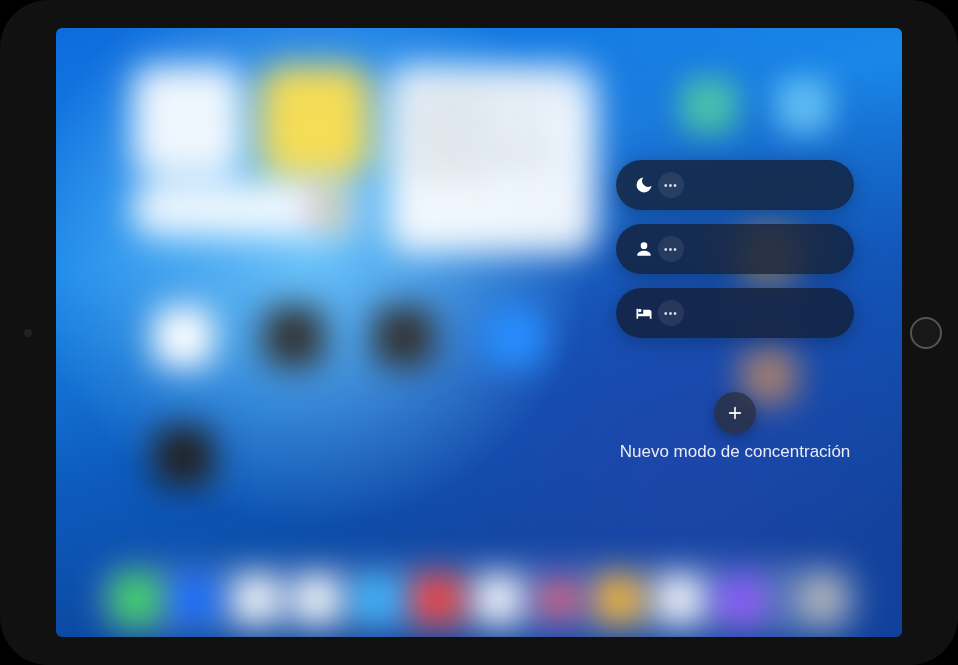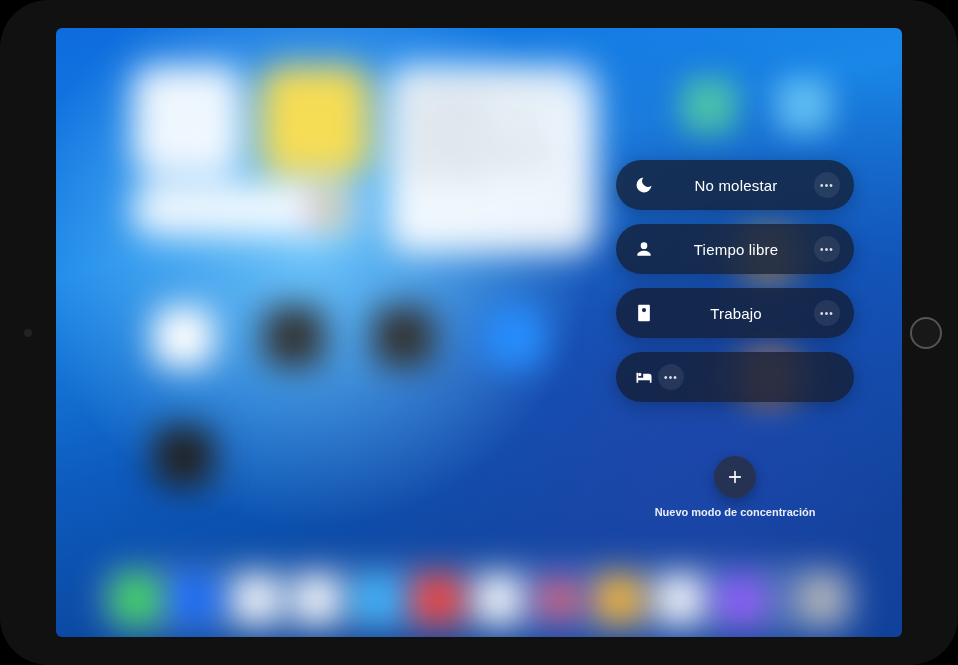--- a/index.html
+++ b/index.html
@@ -199,23 +199,23 @@
     width: 42px; height: 42px;
     margin: 0 auto 8px;
     border-radius: 50%;
     background: rgba(42,45,60,0.78);
     display: flex; align-items: center; justify-content: center;
     cursor: pointer;
     box-shadow: 0 4px 14px rgba(0,0,0,0.3);
   }
   .new-focus-btn svg { width: 18px; height: 18px; stroke: rgba(255,255,255,0.9); }
   .new-focus-label {
-    font-size: 11px;
+    font-size: 17px;
     color: rgba(255,255,255,0.9);
-    font-weight: 700;
+    font-weight: 400;
   }
 
   .blurred-app-tr {
     position: absolute;
     top: 50px; right: 70px;
     width: 56px; height: 56px;
     border-radius: 14px;
     background: rgba(140,230,255,0.6);
     filter: blur(14px);
   }
@@ -306,43 +306,32 @@
     <div class="blurred-app-mid2"></div>
 
     <div class="focus-panel">
 
       <div class="focus-item">
         <span class="f-icon">
           <svg viewBox="0 0 24 24">
               <path d="M21 12.8A9 9 0 1 1 11.2 3a7 7 0 0 0 9.8 9.8z"></path>
             </svg>
         </span>
-        <span class="f-label">No molestar</span>
         <span class="f-more"></span>
       </div>
 
       <div class="focus-item">
         <span class="f-icon">
           <svg viewBox="0 0 24 24">
               <path d="M12 12a4 4 0 1 0-4-4 4 4 0 0 0 4 4zm0 2c-4 0-8 2-8 5v1h16v-1c0-3-4-5-8-5z"></path>
             </svg>
         </span>
-        <span class="f-label">Tiempo libre</span>
         <span class="f-more"></span>
       </div>
 
-      <div class="focus-item">
-        <span class="f-icon">
-          <svg viewBox="0 0 24 24">
-              <path d="M6 2h12a1 1 0 0 1 1 1v18a1 1 0 0 1-1 1H6a1 1 0 0 1-1-1V3a1 1 0 0 1 1-1zm6 4a2.5 2.5 0 1 0 2.5 2.5A2.5 2.5 0 0 0 12 6zm-4 10.5c0-2 2-3 4-3s4 1 4 3V18H8z"></path>
-            </svg>
-        </span>
-        <span class="f-label">Trabajo</span>
-        <span class="f-more"></span>
-      </div>
 
       <div class="focus-item">
         <span class="f-icon">
           <svg viewBox="0 0 24 24">
               <path d="M3 7v12h2v-3h14v3h2v-8a3 3 0 0 0-3-3h-7v5H5V7zm4 4a2 2 0 1 0-2-2 2 2 0 0 0 2 2z"></path>
             </svg>
         </span>
         <span class="f-more"></span>
       </div>
 

